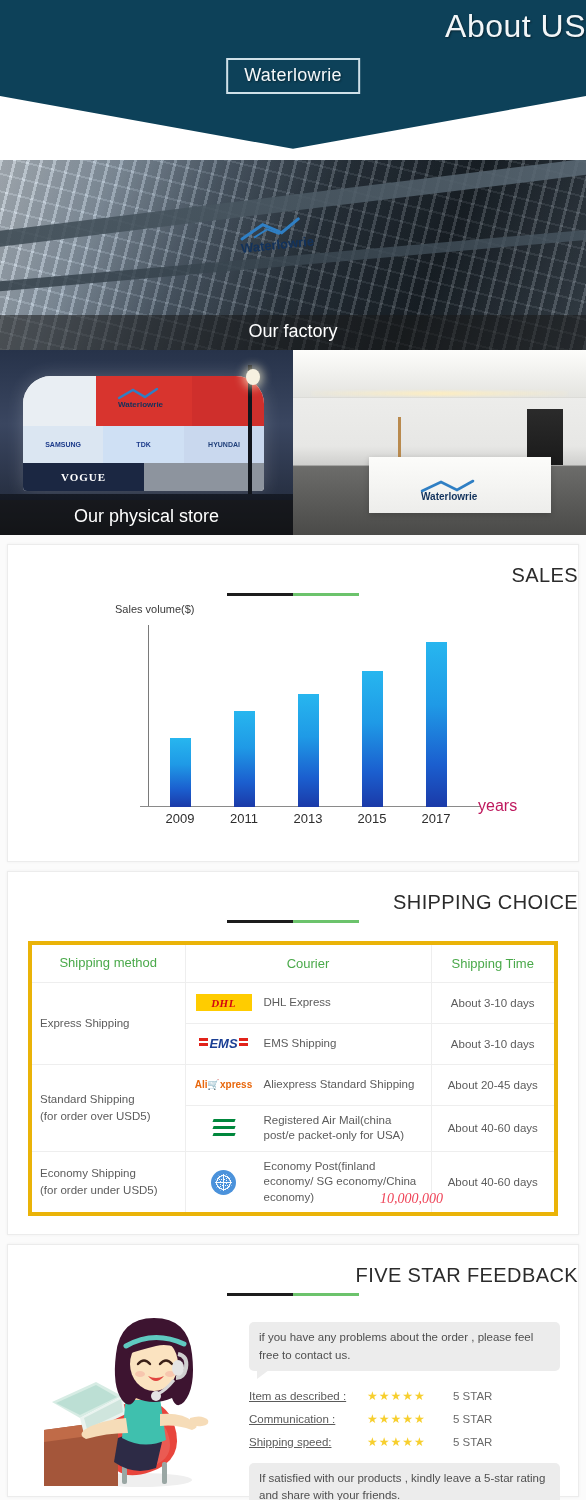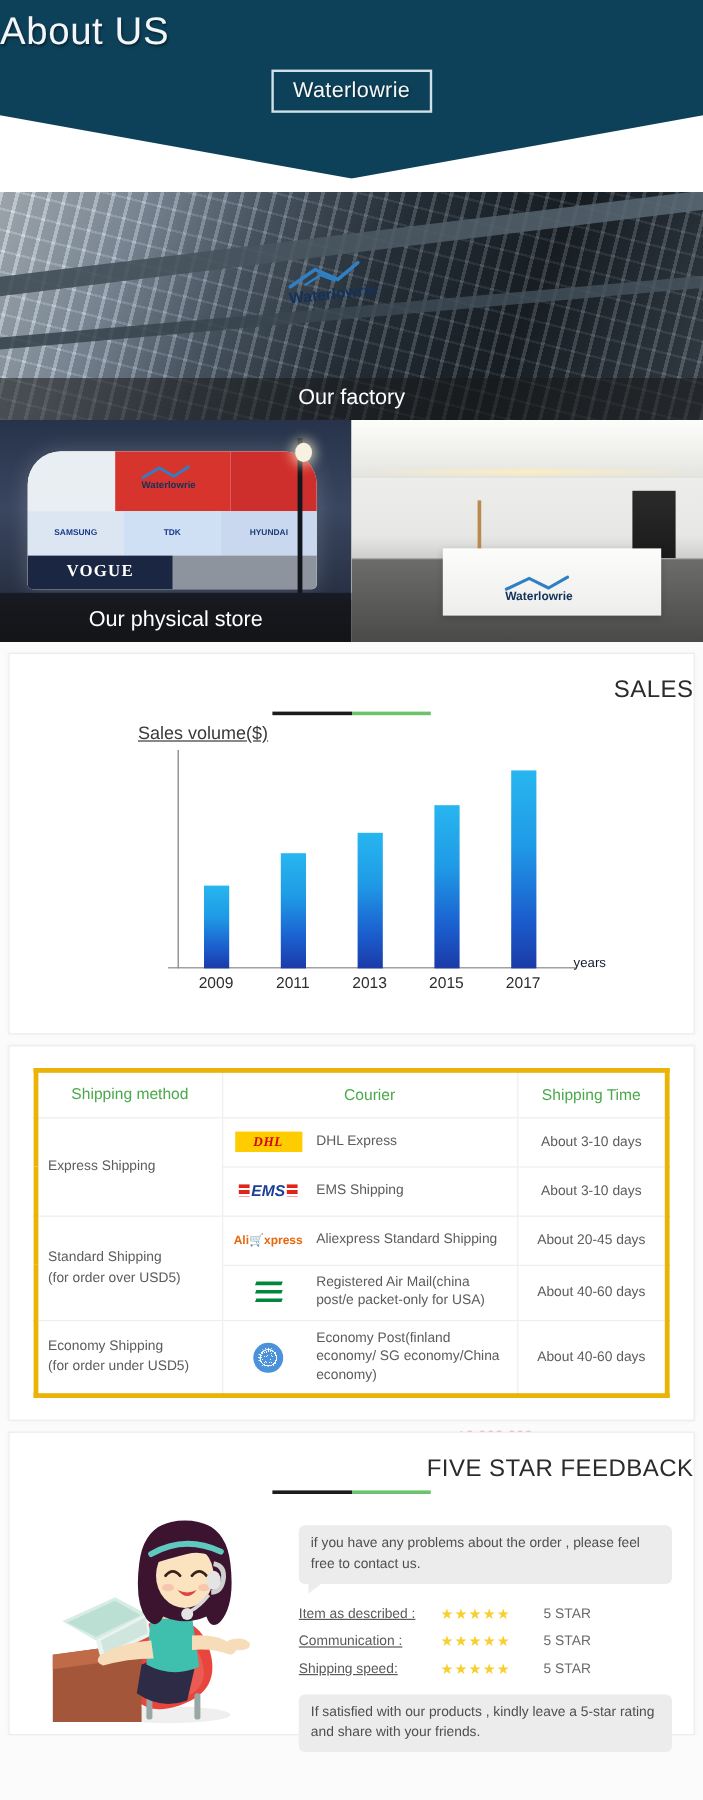--- a/index.html
+++ b/index.html
@@ -18,21 +18,21 @@
     background: #ffffff;
     overflow: hidden;
   }
   .banner-bg {
     position: absolute; inset: 0;
     background: #0d4159;
     clip-path: polygon(0 0, 100% 0, 100% 60%, 50% 93%, 0 60%);
   }
   .banner-title {
     position: absolute; top: 8px; left: 0; width: 100%;
-    text-align: left;
+    text-align: right;
     font-size: 32px; color: #f2f6f8; letter-spacing: .5px;
     text-shadow: 1px 1px 2px rgba(0,0,0,.45);
   }
   .banner-brandbox {
     position: absolute; top: 58px; left: 50%;
     transform: translateX(-50%);
     border: 2px solid #cfe0e8;
     padding: 5px 16px 6px;
   }
   .banner-brand {
@@ -93,21 +93,21 @@
   .bb-white { position: absolute; left: 0; top: 0; width: 30%; height: 44%; background: #e9eef3; }
   .bb-redr { position: absolute; left: 70%; top: 0; width: 30%; height: 44%; background: #cf2f2c; }
   .bb-cell {
     position: absolute; font-size: 7px; font-weight: bold;
     display: flex; align-items: center; justify-content: center;
     color: #1b3a8a;
   }
   .bb-samsung { left: 0; top: 44%; width: 33%; height: 32%; background: #dbe6f2; }
   .bb-tdk { left: 33%; top: 44%; width: 34%; height: 32%; background: #cfe0f4; }
   .bb-hyundai { left: 67%; top: 44%; width: 33%; height: 32%; background: #c9d8ee; color:#1f3f7a; }
-  .bb-vogue { left: 0; top: 76%; width: 50%; height: 24%; background: #1b2742; color:#fff; font-family:"Liberation Serif",serif; font-size:14px; letter-spacing:1px;}
+  .bb-vogue { left: 0; top: 76%; width: 50%; height: 24%; background: #1b2742; color:#fff; font-family:"Liberation Serif",serif; font-size:11px; letter-spacing:1px;}
   .bb-car { left: 50%; top: 76%; width: 50%; height: 24%; background: #8d949e; }
   .lamp-post {
     position: absolute; right: 14%; top: 8%; width: 4px; height: 80%;
     background: #11151c;
   }
   .lamp-head {
     position: absolute; right: 11.2%; top: 10%; width: 14px; height: 16px;
     background: #f6f1e0; border-radius: 50%;
     box-shadow: 0 0 10px 3px rgba(255,248,210,.65);
   }
@@ -158,21 +158,21 @@
   }
   .sec-underline {
     width: 132px; height: 3px; margin: 6px auto 0;
     background: linear-gradient(90deg, #1c1c1c 0 50%, #6cc36c 50% 100%);
   }
 
   
   .chart-card { height: 318px; position: relative; }
   .ylabel {
     position: absolute; left: 107px; top: 58px;
-    font-size: 15px; color: #3a3a3a; text-decoration: underline;
+    font-size: 11px; color: #3a3a3a;
   }
   .plot {
     position: absolute; left: 140px; top: 80px;
     width: 320px; height: 182px;
   }
   .axis-y {
     position: absolute; left: 0; top: 0; width: 1px; height: 182px;
     background: #7a7a7a;
   }
   .axis-x {
@@ -190,21 +190,21 @@
   }
   .xticks {
     position: absolute; left: 140px; top: 266px; width: 320px;
     display: flex;
   }
   .xtick {
     flex: 1; text-align: center; font-size: 13px; color: #2d2d2d;
   }
   .xaxis-name {
     position: absolute; left: 470px; top: 252px;
-    font-size: 11px; color: #0f172a;
+    font-size: 16px; color: #be185d;
   }
   .peak-label {
     position: absolute; left: 372px; top: 646px;
     font-family: "Liberation Serif", serif;
     font-style: italic; font-size: 14px; color: #ef4458;
   }
 
   
   .ship-card { padding-bottom: 18px; }
   table.ship {
@@ -408,20 +408,24 @@
       <div class="xtick">2011</div>
       <div class="xtick">2013</div>
       <div class="xtick">2015</div>
       <div class="xtick">2017</div>
     </div>
   <div class="xaxis-name">years</div>
   <div class="peak-label">10,000,000</div>
 </div>
 
 <div class="card ship-card">
+  <div class="sec-title-wrap">
+    <div class="sec-title">SHIPPING CHOICE</div>
+    <div class="sec-underline"></div>
+  </div>
 
   <table class="ship">
     <thead>
       <tr>
         <th class="col-method">Shipping method</th>
         <th class="col-courier">Courier</th>
         <th class="col-time">Shipping Time</th>
       </tr>
     </thead>
     <tbody id="ship-body">

